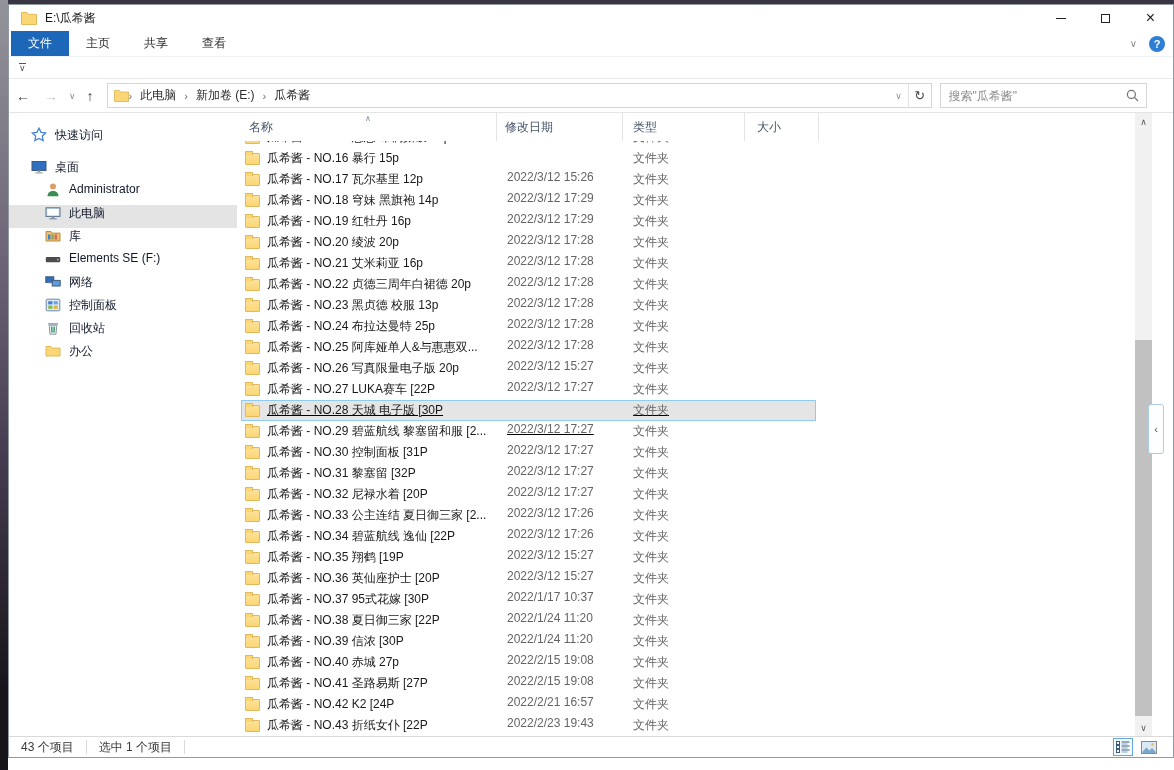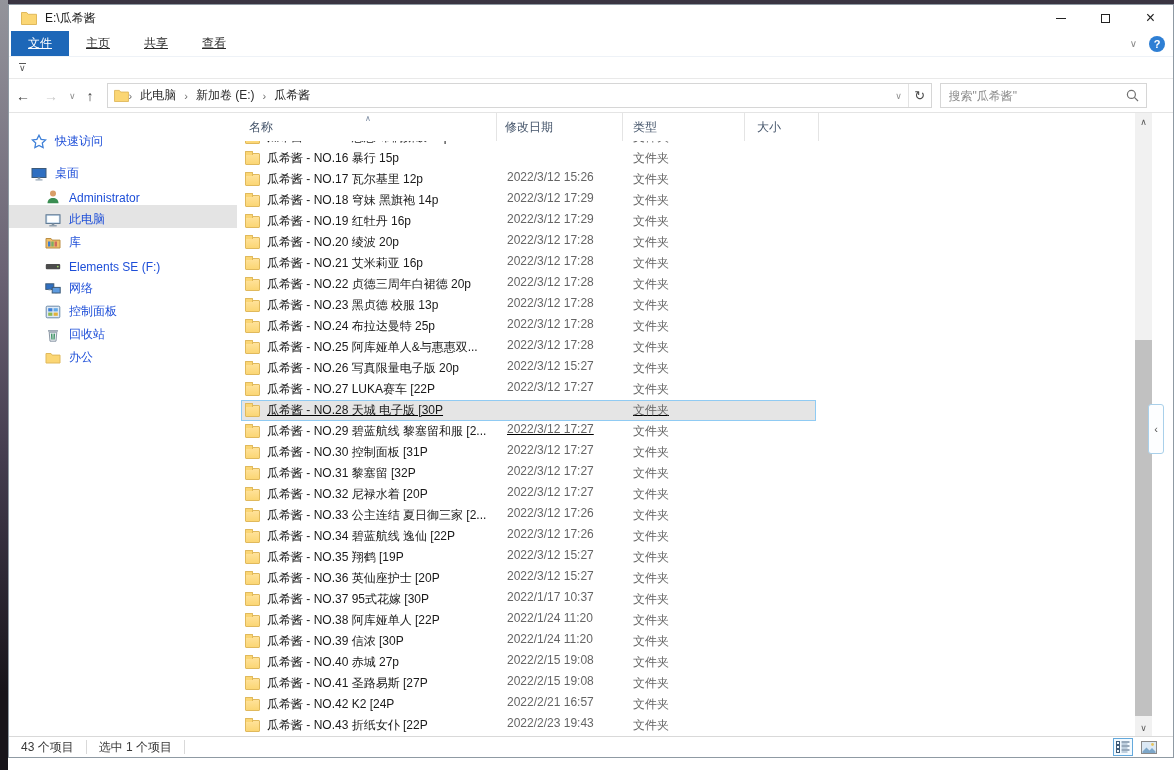--- a/index.html
+++ b/index.html
@@ -18,21 +18,21 @@
   .titlebar { height:26px; display:flex; align-items:center; background:#fff; flex:0 0 auto; }
   .titlebar .app-folder { margin-left:12px; }
   .title-text { margin-left:8px; color:#1a1a1a; }
   .win-controls { margin-left:auto; display:flex; height:100%; }
   .win-btn { width:45px; height:100%; display:flex; align-items:center; justify-content:center; color:#222; font-size:13px; }
   .glyph-max { width:9px; height:9px; border:1px solid #222; display:inline-block; }
   .glyph-min { width:10px; height:1px; background:#222; display:inline-block; }
 
   
   .ribbonbar { height:26px; display:flex; align-items:stretch; border-bottom:1px solid #eef2f7; position:relative; flex:0 0 auto; }
-  .rtab { padding:0 17px; display:flex; align-items:center; color:#2b2b2b;text-decoration:underline; }
+  .rtab { padding:0 17px; display:flex; align-items:center; color:#2b2b2b; }
   .rtab.active { background:#1d67b8; color:#fff; margin-left:2px; }
   .ribbon-right { position:absolute; right:8px; top:0; height:100%; display:flex; align-items:center; gap:12px; }
   .chev { color:#8a8a8a; font-size:10px; }
   .help-circle { width:16px; height:16px; border-radius:50%; background:#2e7fd4; color:#fff;
     display:flex; align-items:center; justify-content:center; font-size:11px; font-weight:bold; }
 
   
   .ribbon-strip { height:22px; border-bottom:1px solid #e9e9e9; display:flex; align-items:center; flex:0 0 auto; }
   .ribbon-pin { margin-left:10px; color:#555; font-size:9px; line-height:7px; border-top:1px solid #555; padding-top:1px; }
 
@@ -54,21 +54,21 @@
   .searchbox input { border:none; outline:none; flex:1; padding:0 8px; font-size:12px; color:#3c3c3c;
     font-family:"Liberation Sans",sans-serif; background:transparent; }
   .searchbox input::placeholder { color:#8d8d8d; opacity:1; }
   .mag { margin-right:7px; flex:0 0 auto; }
 
   
   .main { flex:1 1 auto; display:flex; position:relative; overflow:hidden; background:#fff; }
 
   
   .sidebar { width:228px; flex:0 0 auto; padding-top:14px; }
-  .side-item { height:23px; display:flex; align-items:flex-end; padding-left:22px; color:#1d4ed8; }
+  .side-item { height:23px; display:flex; align-items:flex-start; padding-left:22px; color:#0f172a; }
   .side-item.lvl2 { padding-left:36px; }
   .side-item.selected { background:#e4e4e4; }
   .side-icon { width:16px; height:16px; margin-right:8px; flex:0 0 auto; display:inline-flex; }
   .side-gap { height:9px; }
 
   
   .list-area { position:relative; flex:1 1 auto; }
   .list-header { position:absolute; left:0; top:0; right:0; height:28px; background:#fff; display:flex; z-index:3; }
   .hcell { height:100%; display:flex; align-items:center; border-right:1px solid #e4e4e4; color:#44546a; position:relative; }
   .sort-caret { position:absolute; left:128px; top:1px; color:#7b8aa0; font-size:8px; }
@@ -522,21 +522,21 @@
                   <span>瓜希酱 - NO.37 95式花嫁 [30P</span>
                 </span>
                 <span class="fdate">2022/1/24 11:20</span>
                 <span class="ftype">文件夹</span>
               </div>
             </div>
             <div class="frow">
               <div class="rowline">
                 <span class="fname">
                   <span class="ficon"></span>
-                  <span>瓜希酱 - NO.38 阿库娅单人 [22P</span>
+                  <span>瓜希酱 - NO.38 夏日御三家 [22P</span>
                 </span>
                 <span class="fdate">2022/1/24 11:20</span>
                 <span class="ftype">文件夹</span>
               </div>
             </div>
             <div class="frow">
               <div class="rowline">
                 <span class="fname">
                   <span class="ficon"></span>
                   <span>瓜希酱 - NO.39 信浓 [30P</span>

